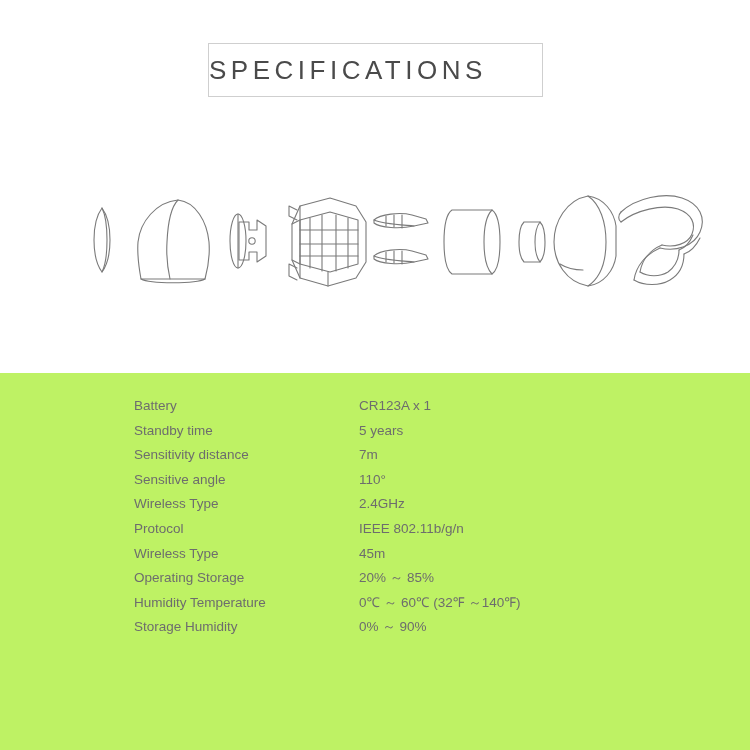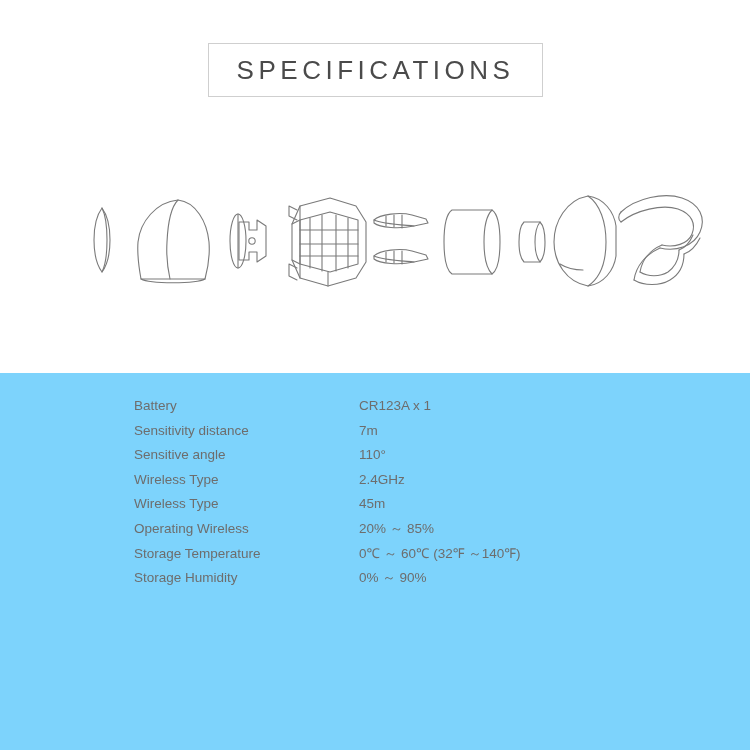--- a/index.html
+++ b/index.html
@@ -17,21 +17,21 @@
   }
 
   
   .title-wrap {
     position: absolute;
     left: 208px; top: 43px;
     width: 335px; height: 54px;
     border: 1px solid #cfcfcf;
     display: flex;
     align-items: center;
-    justify-content: center;
+    justify-content: flex-start;
   }
   .title-wrap .title {
     font-size: 26px;
     letter-spacing: 4.5px;
     color: #4a4a4a;
     font-weight: 400;
     white-space: nowrap;
   }
 
   
@@ -39,21 +39,21 @@
     position: absolute;
     left: 0; top: 160px;
     width: 750px; height: 150px;
   }
 
   
   .spec-panel {
     position: absolute;
     left: 0; top: 373px;
     width: 750px; height: 377px;
-    background: #7dd3fc;
+    background: #bef264;
   }
   .spec-table {
     position: absolute;
     left: 134px; top: 25px;
     border-collapse: collapse;
   }
   .spec-table td {
     font-size: 13.5px;
     color: #6d6d6d;
     padding: 0 0 9.6px 0;
@@ -152,41 +152,49 @@
   </div>
 
   <div class="spec-panel">
     <table class="spec-table">
       <tbody>
         <tr>
           <td class="k">Battery</td>
           <td class="v">CR123A x 1</td>
         </tr>
         <tr>
+          <td class="k">Standby time</td>
+          <td class="v">5 years</td>
+        </tr>
+        <tr>
           <td class="k">Sensitivity distance</td>
           <td class="v">7m</td>
         </tr>
         <tr>
           <td class="k">Sensitive angle</td>
           <td class="v">110°</td>
         </tr>
         <tr>
           <td class="k">Wireless Type</td>
           <td class="v">2.4GHz</td>
         </tr>
         <tr>
+          <td class="k">Protocol</td>
+          <td class="v">IEEE 802.11b/g/n</td>
+        </tr>
+        <tr>
           <td class="k">Wireless Type</td>
           <td class="v">45m</td>
         </tr>
         <tr>
-          <td class="k">Operating Wireless</td>
+          <td class="k">Operating Storage</td>
           <td class="v">20% ～ 85%</td>
         </tr>
         <tr>
-          <td class="k">Storage Temperature</td>
+          <td class="k">Humidity Temperature</td>
           <td class="v">0℃ ～ 60℃ (32℉ ～140℉)</td>
         </tr>
         <tr>
           <td class="k">Storage Humidity</td>
           <td class="v">0% ～ 90%</td>
         </tr>
       </tbody>
     </table>
   </div>
 

